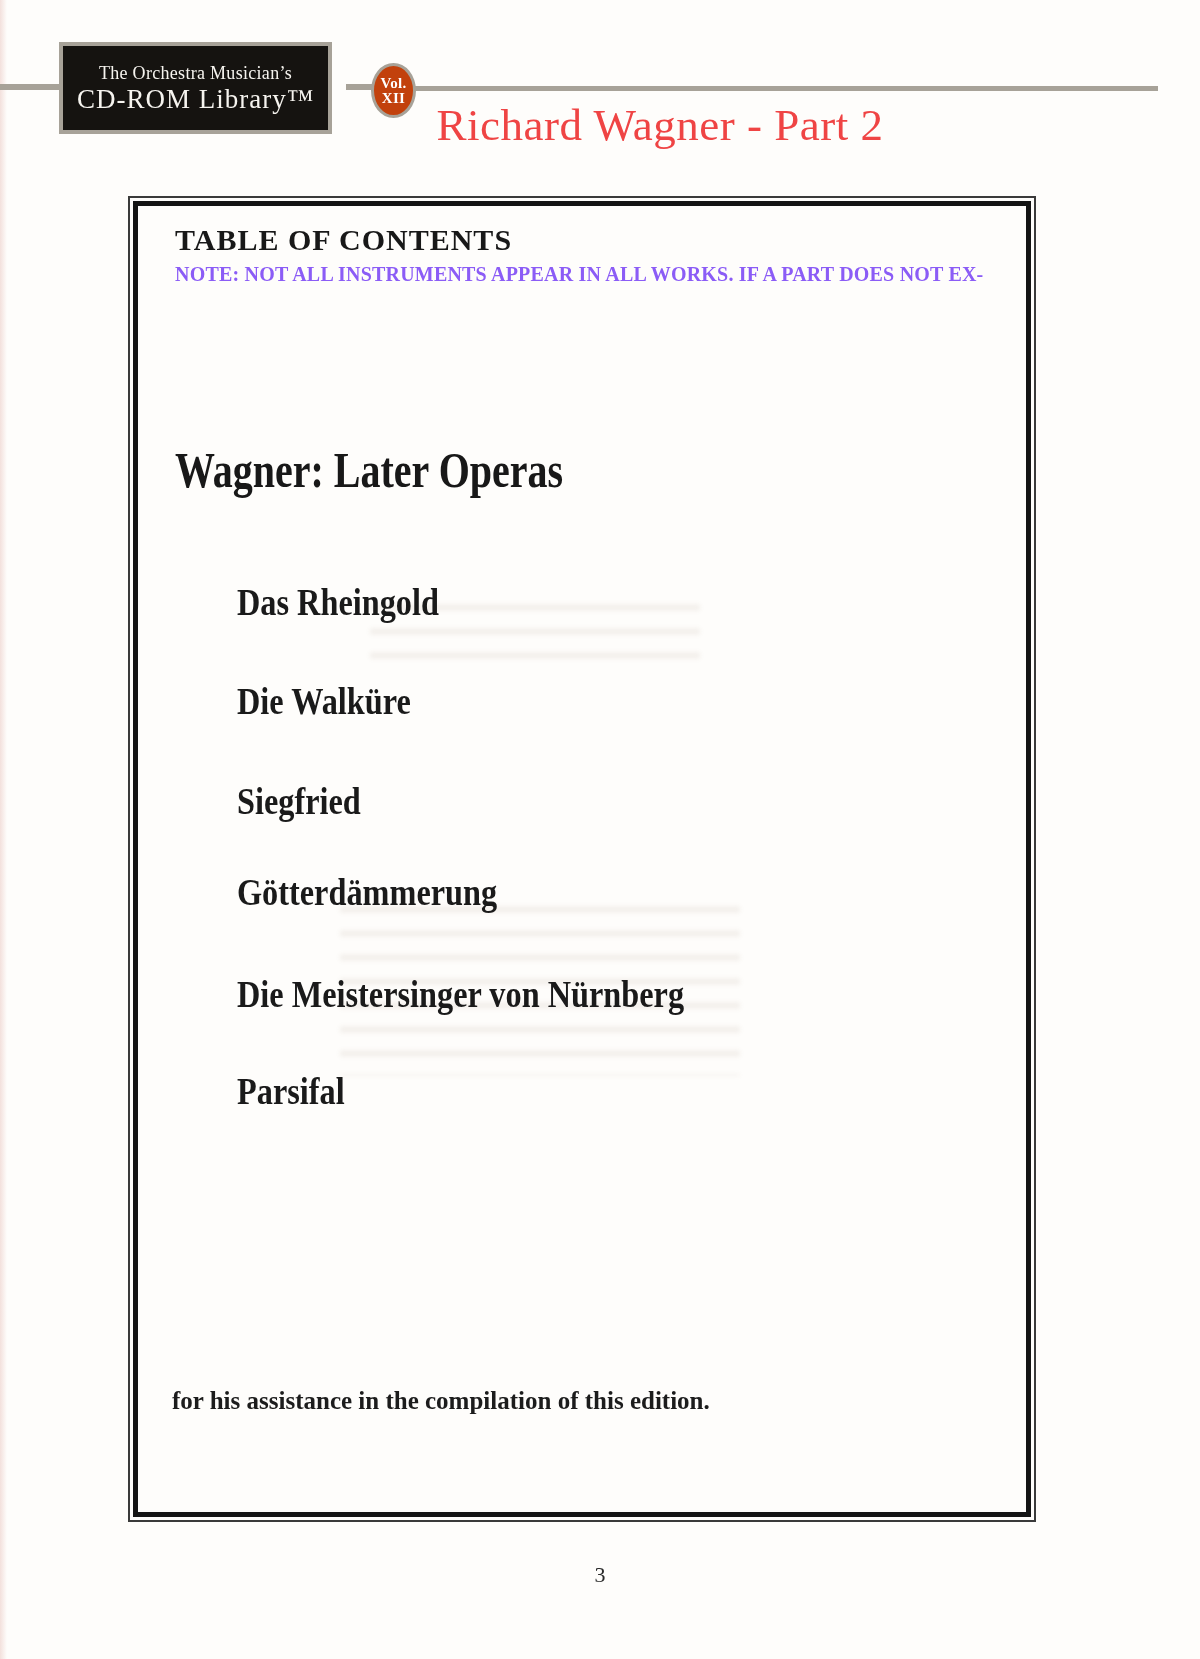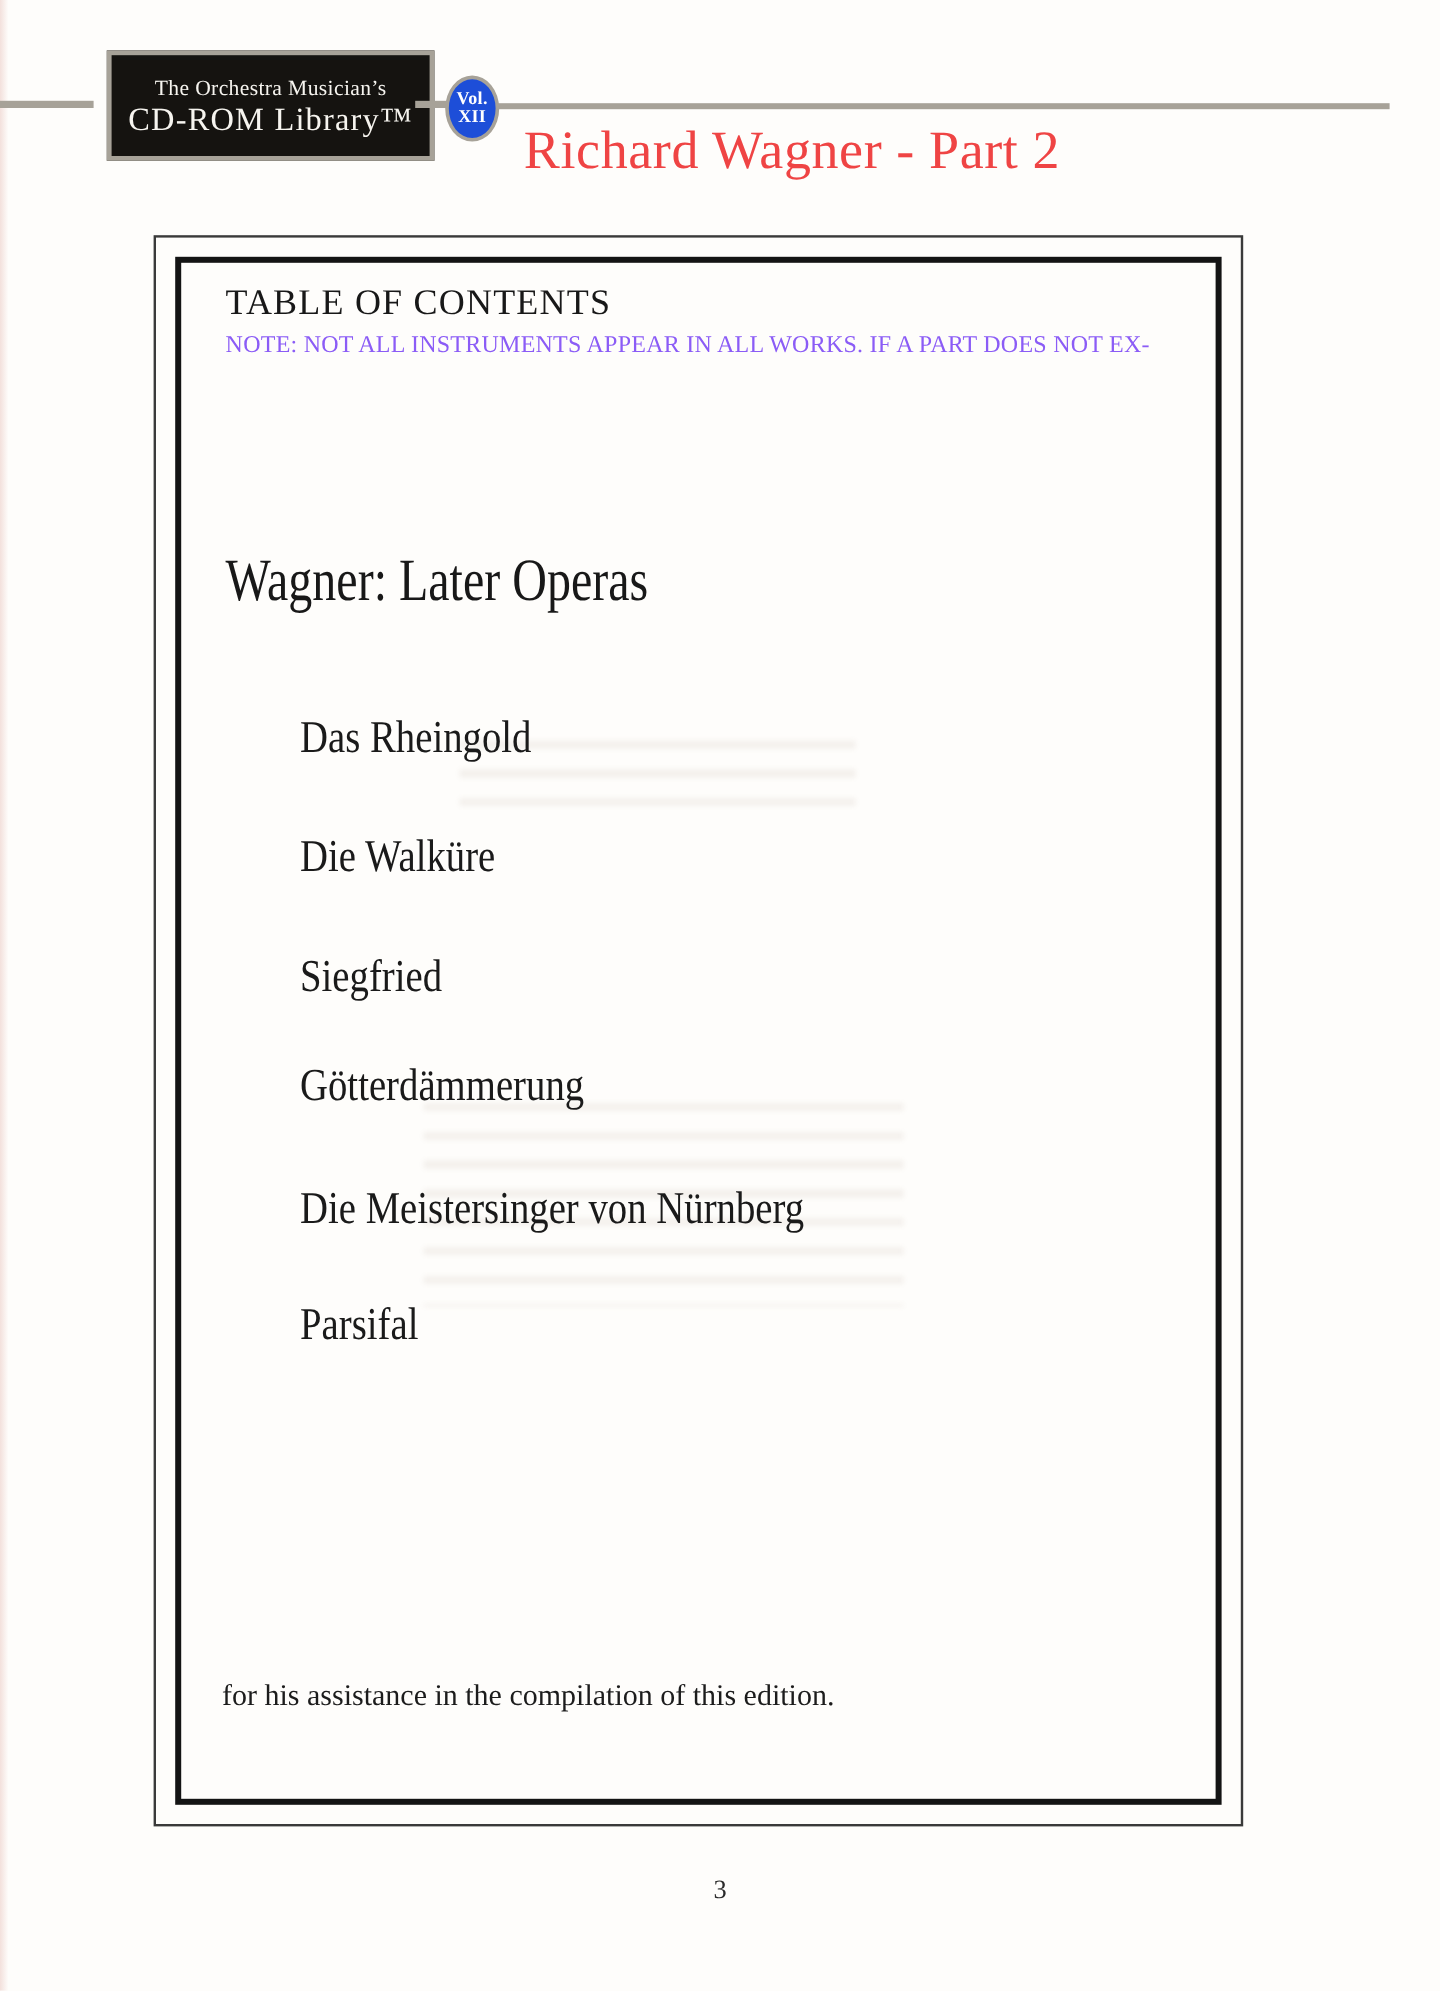--- a/index.html
+++ b/index.html
@@ -15,44 +15,44 @@
   .edge-left{left:0;top:0;width:7px;height:1659px;
     background:linear-gradient(to right, rgba(214,150,140,.28), rgba(214,150,140,0));}
 
   
   .rule{background:#a7a298;height:6px;}
   .rule-left{left:0;top:84px;width:78px;}
   .rule-mid{left:346px;top:84px;width:30px;}
   .rule-right{left:414px;top:86px;width:744px;height:5px;}
 
   .logo-box{
-    left:89px;top:42px;width:273px;height:92px;box-sizing:border-box;
+    left:59px;top:42px;width:273px;height:92px;box-sizing:border-box;
     background:#151310;border:4px solid #a7a298;
     display:flex;flex-direction:column;align-items:center;justify-content:center;
     color:#f6f4ef;text-align:center;
   }
   .logo-line1{font-size:18px;line-height:22px;letter-spacing:.3px;}
   .logo-line2{font-size:27px;line-height:30px;letter-spacing:1px;}
 
   .vol-badge{
     left:371px;top:63px;width:45px;height:55px;box-sizing:border-box;
-    background:#1d4ed8;border:3px solid #a7a298;border-radius:50%;
+    background:#c2410c;border:3px solid #a7a298;border-radius:50%;
     display:flex;flex-direction:column;align-items:center;justify-content:center;
     color:#ffffff;font-weight:bold;font-size:15px;line-height:15px;letter-spacing:.3px;
   }
 
   .doc-title{
     left:330px;top:99px;width:660px;text-align:center;
     font-size:45px;line-height:52px;color:#ef4444;letter-spacing:.5px;
   }
 
   
   .toc-box{
     left:128px;top:196px;width:908px;height:1326px;box-sizing:border-box;
-    border:2px solid #3a3a3a;padding:16px;background:transparent;
+    border:2px solid #3a3a3a;padding:3px;background:transparent;font-weight:bold;
   }
   .toc-box-inner{
     width:100%;height:100%;box-sizing:border-box;
     border:5px solid #141414;position:relative;
   }
   
   .toc-heading{left:37px;top:17px;font-size:30px;line-height:34px;letter-spacing:1px;color:#181818;}
   .toc-note{left:37px;top:53px;font-size:20px;line-height:30px;letter-spacing:.2px;color:#8b5cf6;}
 
   .section-heading{left:37px;top:236px;font-size:50px;line-height:56px;color:#181818;

